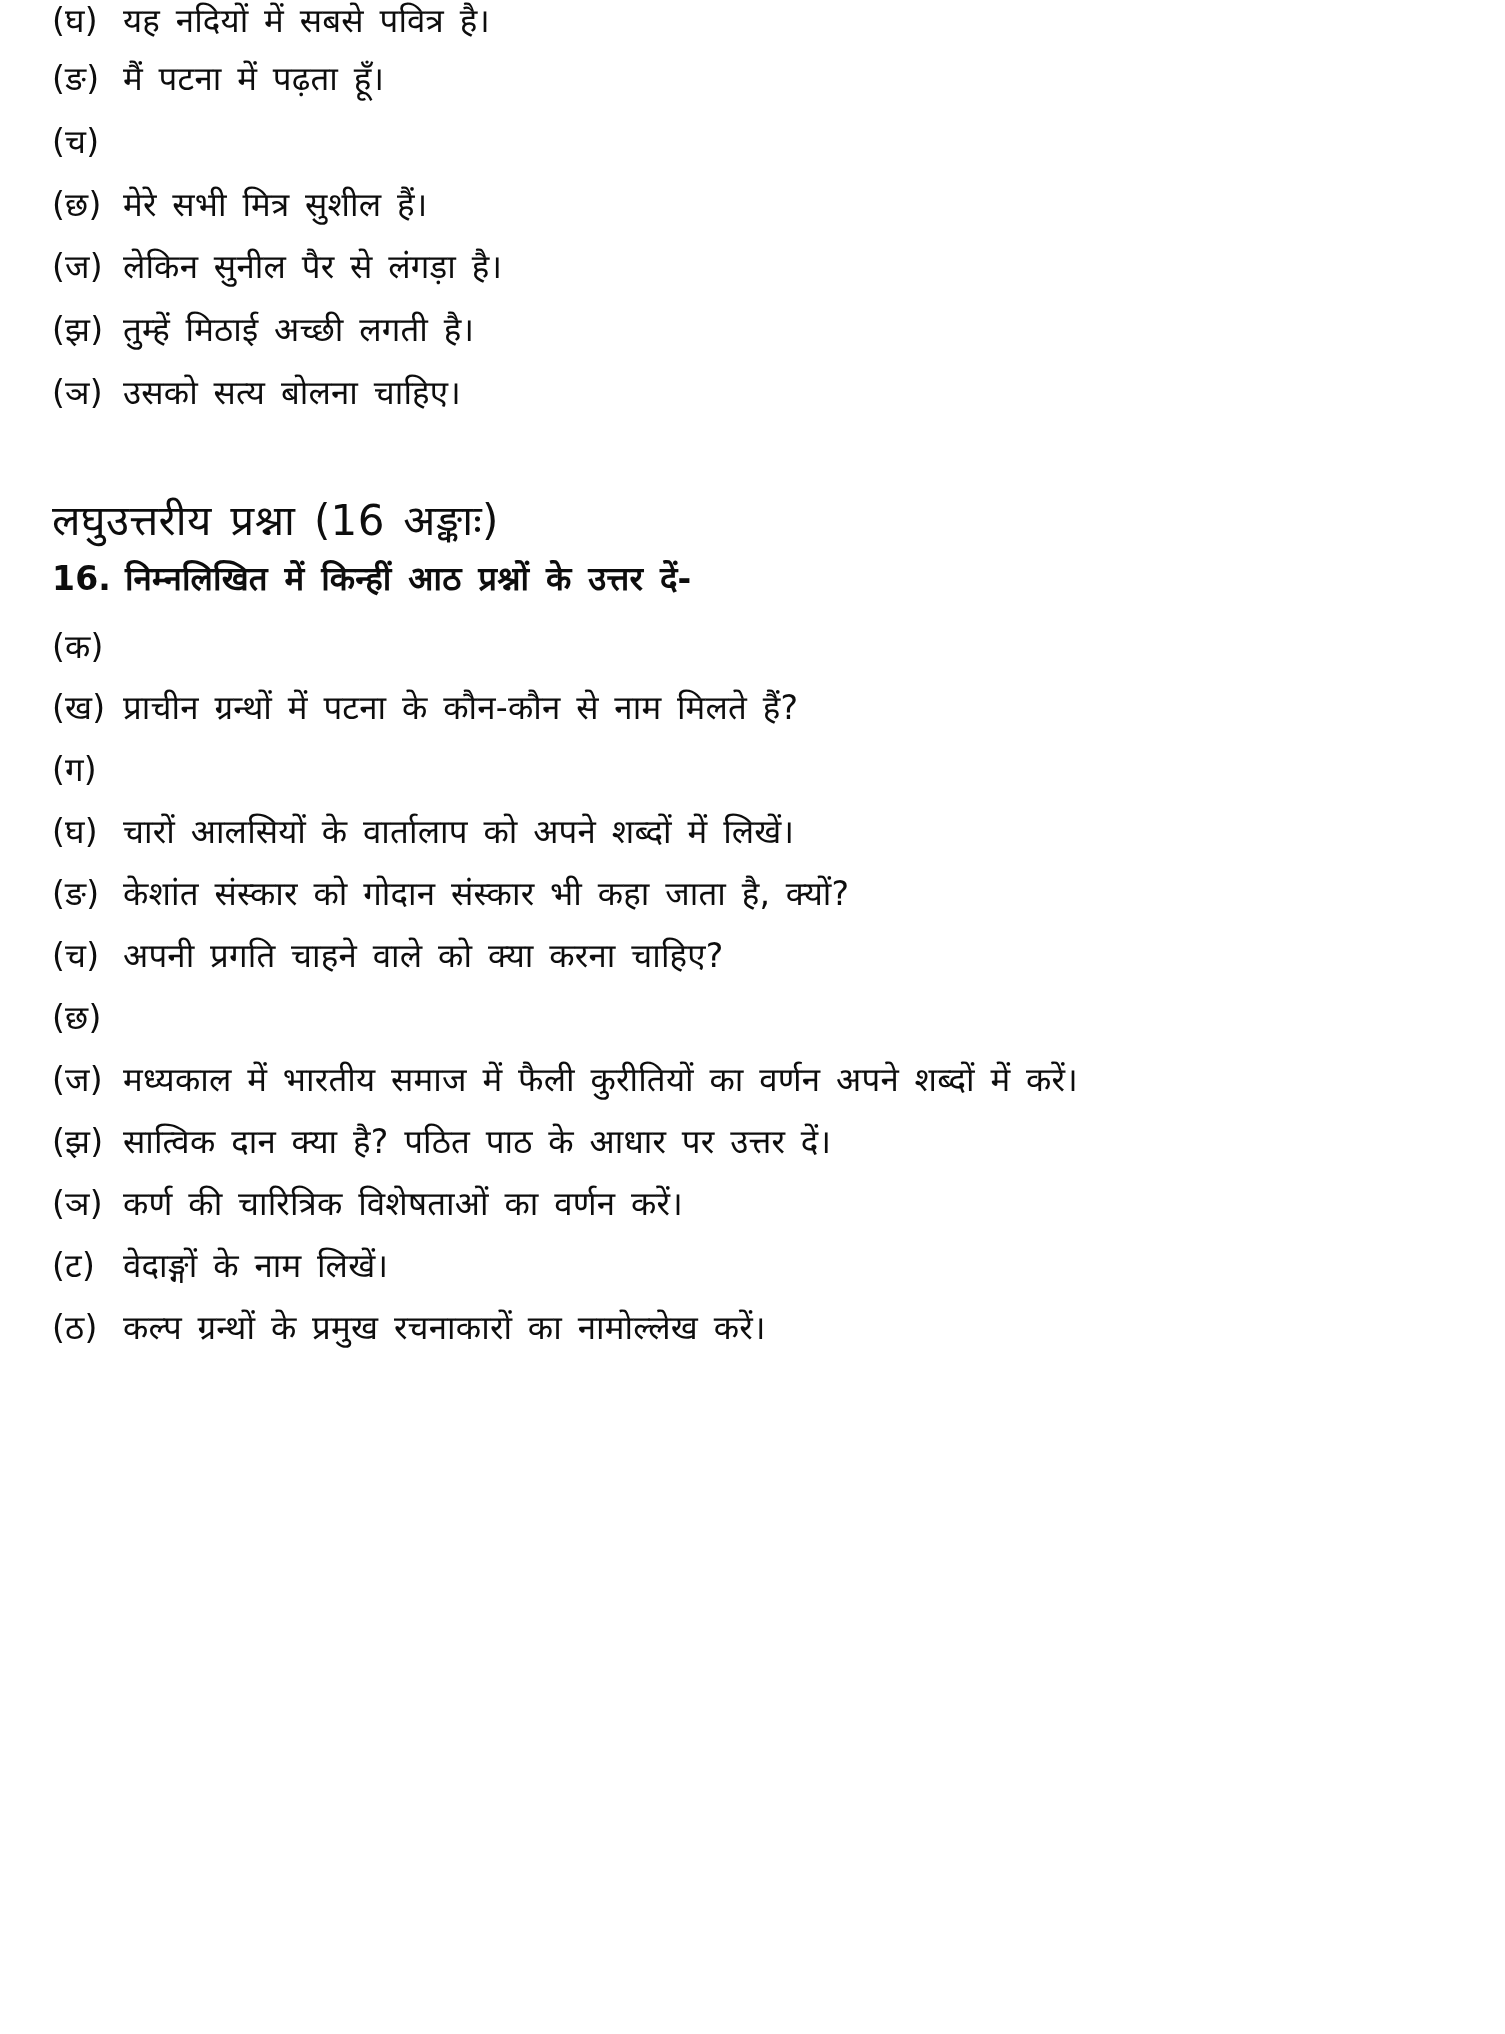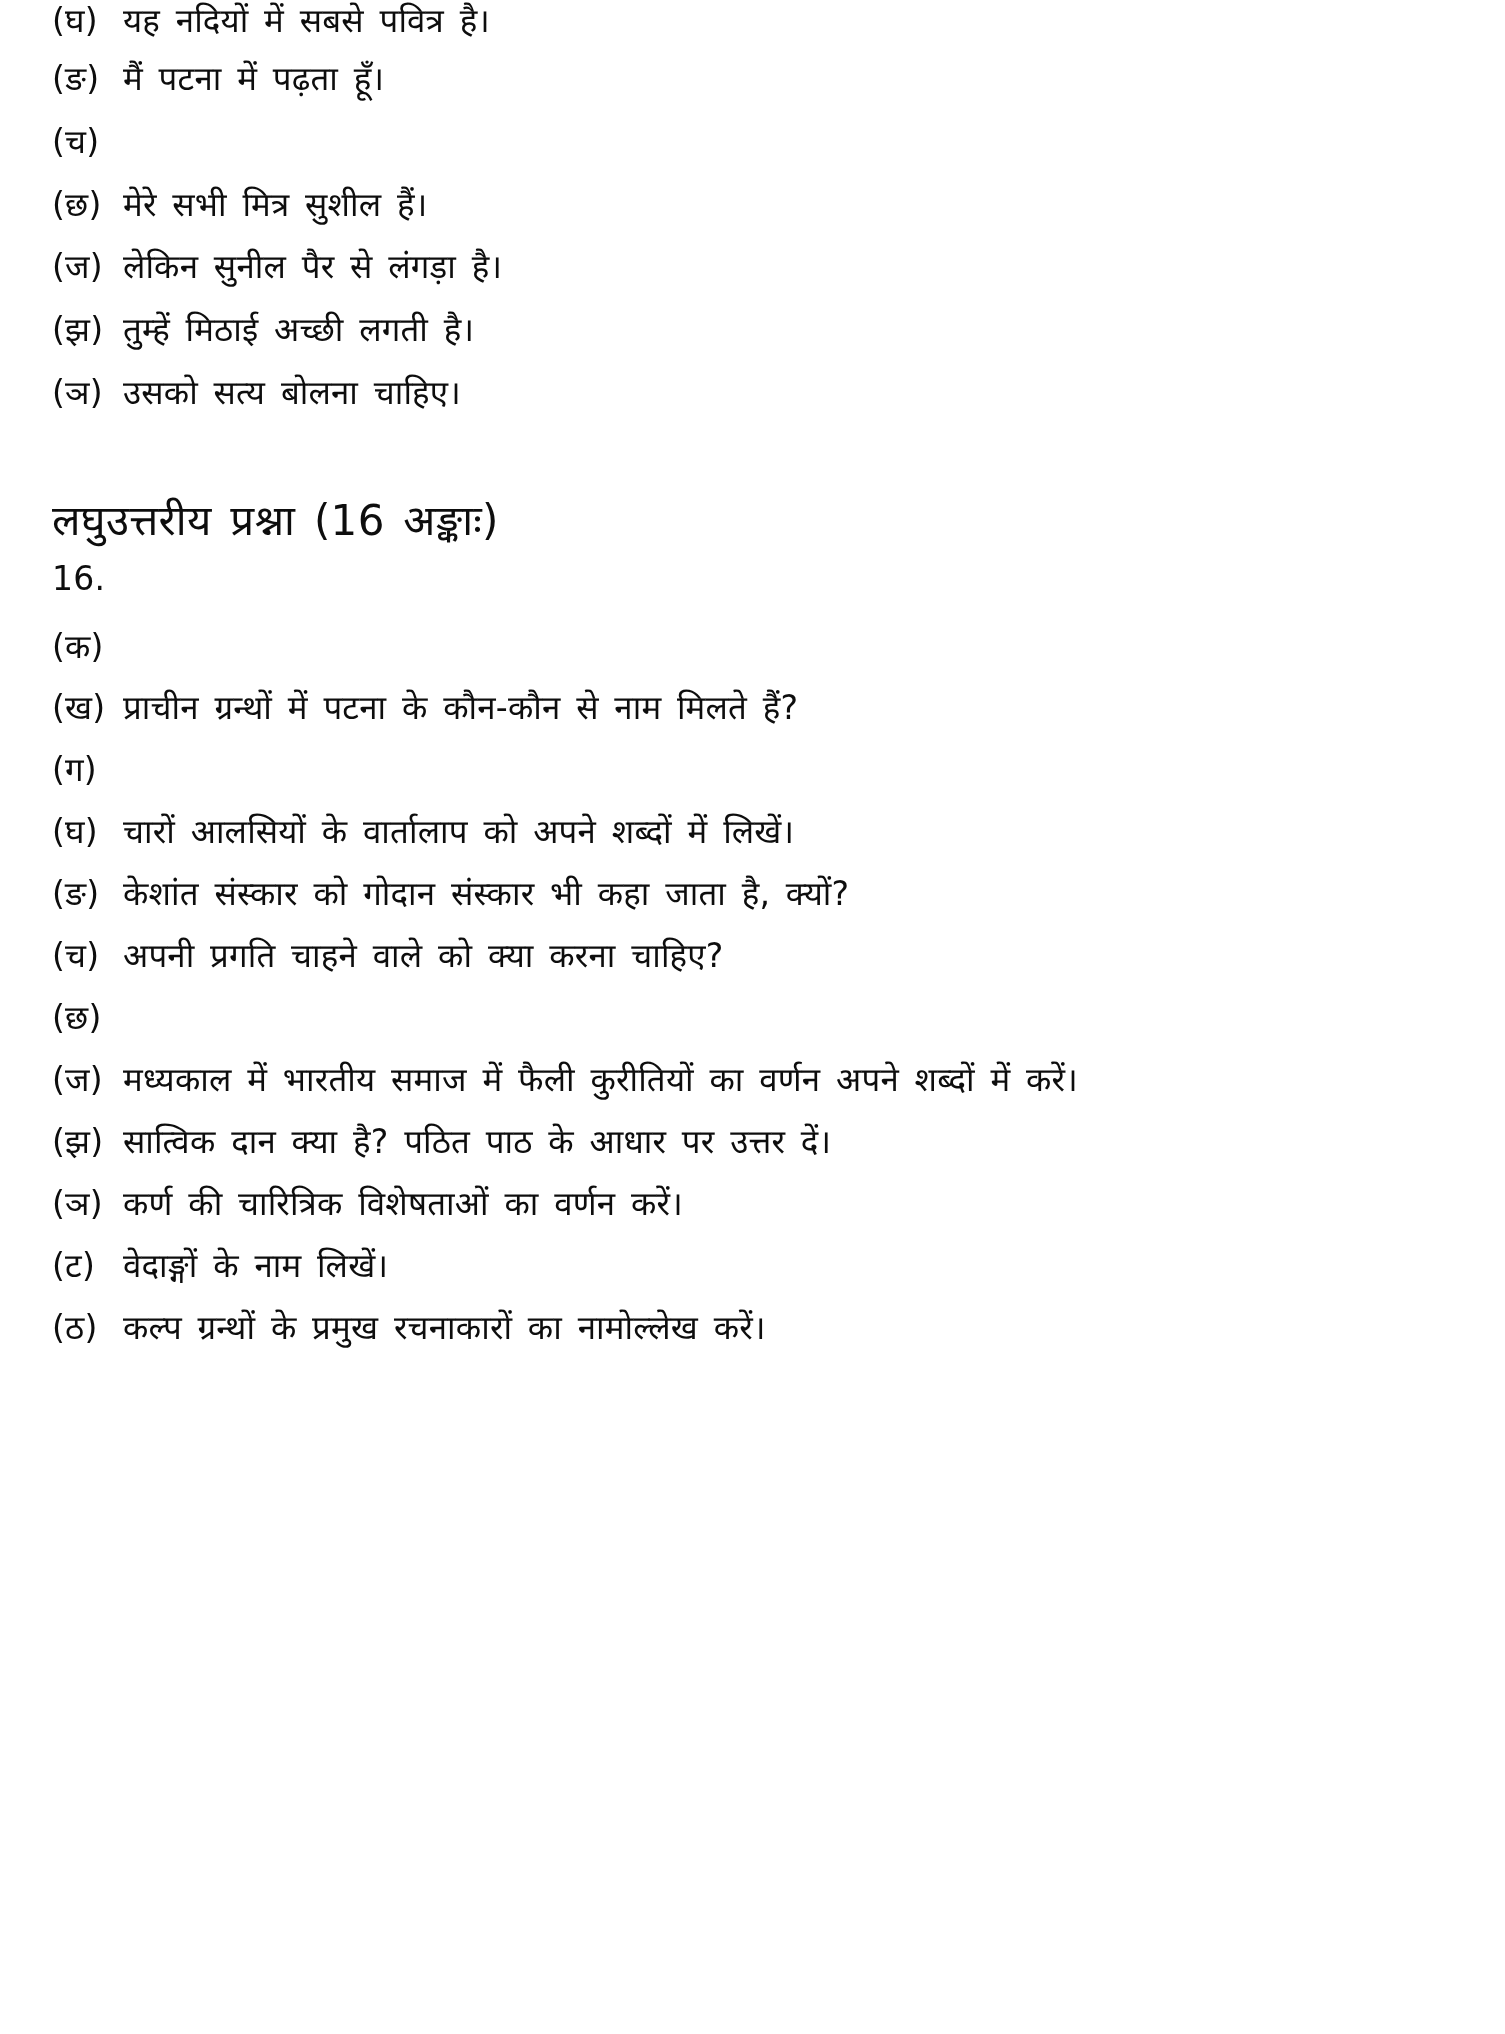--- a/index.html
+++ b/index.html
@@ -48,20 +48,21 @@
   }
   .item-text {
     flex: 0 0 auto;
   }
 
   
   .numbered {
     display: flex;
     align-items: baseline;
     gap: 14px;
+    font-weight: bold;
   }
   .num-marker {
     flex: 0 0 auto;
   }
 
   
   .section-heading {
     font-size: 42px;
     letter-spacing: 0.3px;
   }
@@ -107,20 +108,21 @@
 
   <div class="line item" style="top:376px;">
     <span class="item-marker">(ञ)</span>
     <span class="item-text wide">उसको सत्य बोलना चाहिए।</span>
   </div>
 
   <div class="line section-heading wide" style="top:500px;">लघुउत्तरीय प्रश्ना (16 अङ्काः)</div>
 
   <div class="line numbered" style="top:562px;">
     <span class="num-marker">16.</span>
+    <span class="wide">निम्नलिखित में किन्हीं आठ प्रश्नों के उत्तर दें-</span>
   </div>
 
   <div class="line item" style="top:630px;">
     <span class="item-marker">(क)</span>
   </div>
 
   <div class="line item" style="top:691px;">
     <span class="item-marker">(ख)</span>
     <span class="item-text wide">प्राचीन ग्रन्थों में पटना के कौन-कौन से नाम मिलते हैं?</span>
   </div>

